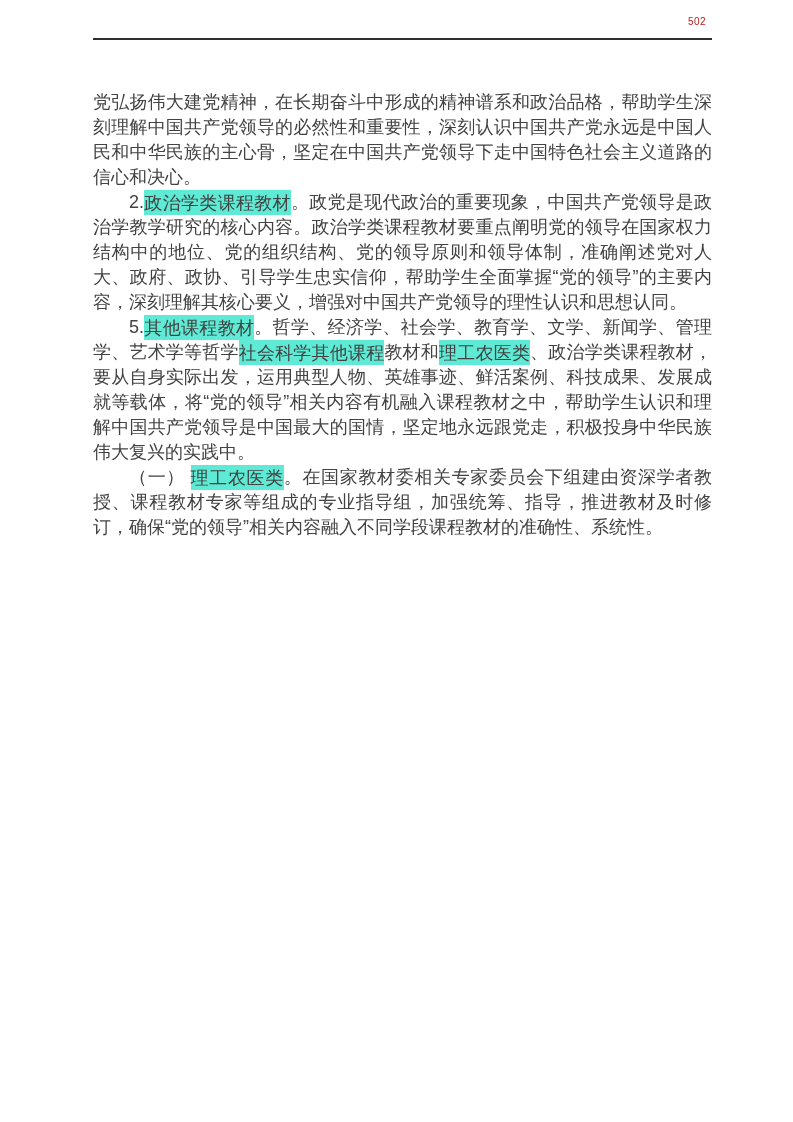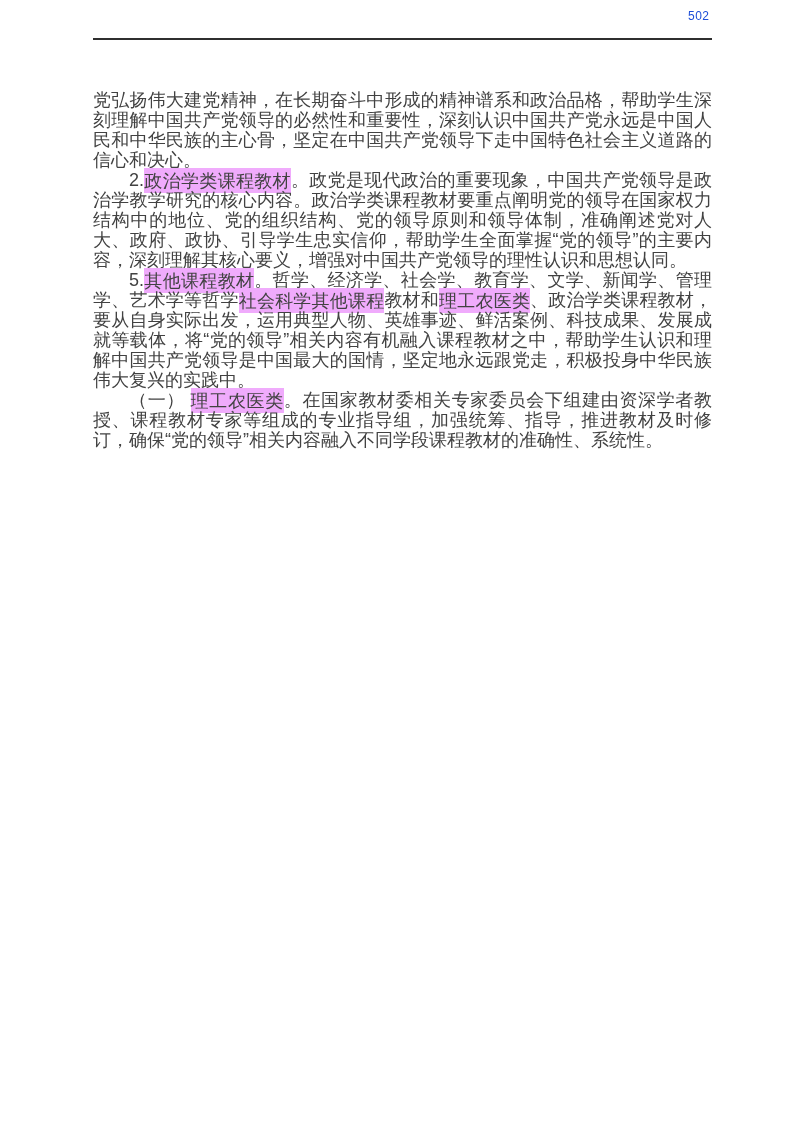--- a/index.html
+++ b/index.html
@@ -9,58 +9,58 @@
   body {
     width: 793px;
     height: 1122px;
     background: #ffffff;
     position: relative;
     overflow: hidden;
     font-family: "Liberation Sans", sans-serif;
   }
   .page-number {
     position: absolute;
-    top: 9px;
+    top: 16px;
     left: 688px;
-    font-size: 12px;
-    color: #1d4ed8;
+    font-size: 10px;
+    color: #b91c1c;
     letter-spacing: 0.5px;
   }
   .header-rule {
     position: absolute;
     top: 38px;
     left: 93px;
     width: 619px;
     height: 2px;
     background: #2f2f2f;
   }
   .document-body {
     position: absolute;
     top: 90px;
     left: 93px;
     width: 619px;
     font-size: 18px;
-    line-height: 20px;
+    line-height: 25px;
     color: #424242;
     text-align: justify;
     text-justify: inter-ideograph;
   }
   .document-body p {
     margin: 0;
     padding: 0;
   }
   .document-body p.indent {
     text-indent: 2em;
   }
   .document-body p.heading {
     font-weight: 700;
     color: #2b2b2b;
   }
   .hl {
-    background: #f0abfc;
+    background: #5eead4;
     padding: 2.5px 0;
   }
 </style>
 </head>
 <body>
 
 <div class="page-number">502</div>
 
 <div class="header-rule"></div>
 

